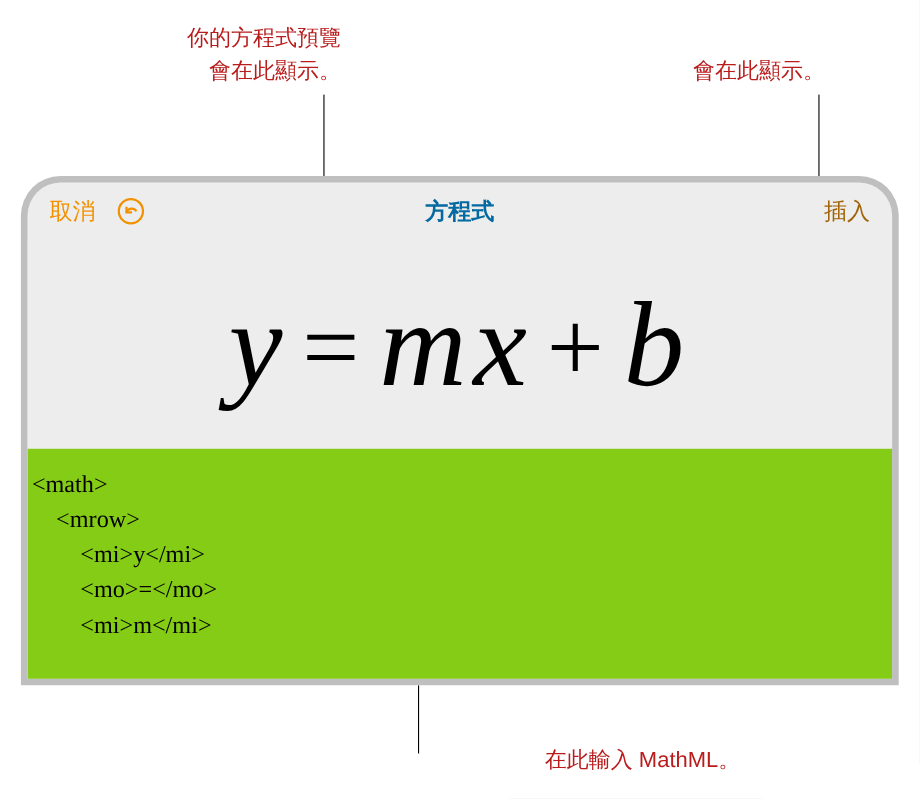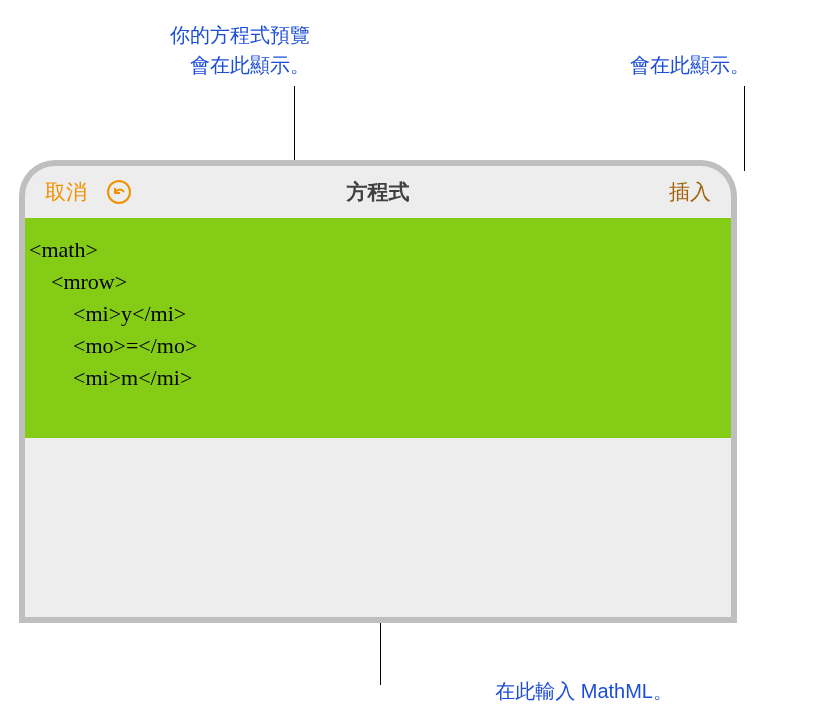--- a/index.html
+++ b/index.html
@@ -10,21 +10,21 @@
     body {
       font-family: -apple-system, BlinkMacSystemFont, "Helvetica Neue", sans-serif;
       width: 836px;
       height: 726px;
       background: #fff;
       position: relative;
     }
     .callout {
       position: absolute;
       font-size: 20px;
-      color: #1d4ed8;
+      color: #b91c1c;
       text-align: center;
       line-height: 1.5;
     }
     .callout-preview {
       top: 20px;
       left: 90px;
       width: 220px;
       text-align: right;
     }
     .callout-insert {
@@ -56,21 +56,21 @@
     }
     .line-mathml {
       left: 380px;
       top: 623px;
       height: 62px;
     }
     .device-frame {
       position: absolute;
       top: 160px;
       left: 19px;
-      width: 718px;
+      width: 798px;
       height: 463px;
       background: #bfbfbf;
       border-radius: 36px 36px 0 0;
       padding: 6px;
       overflow: hidden;
     }
     .device-inner {
       width: 100%;
       height: 100%;
       background: #ededed;
@@ -103,21 +103,21 @@
       stroke: #f29100;
       fill: none;
       stroke-width: 2;
     }
     .title {
       position: absolute;
       left: 50%;
       transform: translateX(-50%);
       font-size: 21px;
       font-weight: 600;
-      color: #404040;
+      color: #0369a1;
     }
     .insert-btn {
       margin-left: auto;
       color: #a16207;
       font-size: 21px;
       font-weight: 400;
       cursor: pointer;
     }
     .preview-area {
       background: #ededed;
@@ -185,20 +185,25 @@
         <svg width="26" height="26" viewBox="0 0 26 26">
           <circle cx="13" cy="13" r="11" stroke="#f29100" stroke-width="2" fill="none"></circle>
           <path d="M 9 9 L 9 14 L 14 14" stroke="#f29100" stroke-width="2" fill="none"></path>
           <path d="M 9 14 A 5 5 0 0 1 18 13" stroke="#f29100" stroke-width="2" fill="none"></path>
         </svg>
       </div>
       <div class="title">方程式</div>
       <div class="insert-btn">插入</div>
     </div>
 
+    <div class="preview-area">
+      <div class="equation-preview">
+        <span>y</span><span class="op">=</span><span>m</span><span>x</span><span class="op">+</span><span>b</span>
+      </div>
+    </div>
 
     <div class="editor-area"><span>&lt;math&gt;</span>
 <span>    &lt;mrow&gt;</span>
 <span>        &lt;mi&gt;y&lt;/mi&gt;</span>
 <span>        &lt;mo&gt;=&lt;/mo&gt;</span>
 <span>        &lt;mi&gt;m&lt;/mi&gt;</span></div>
 
   </div>
 </div>
 

